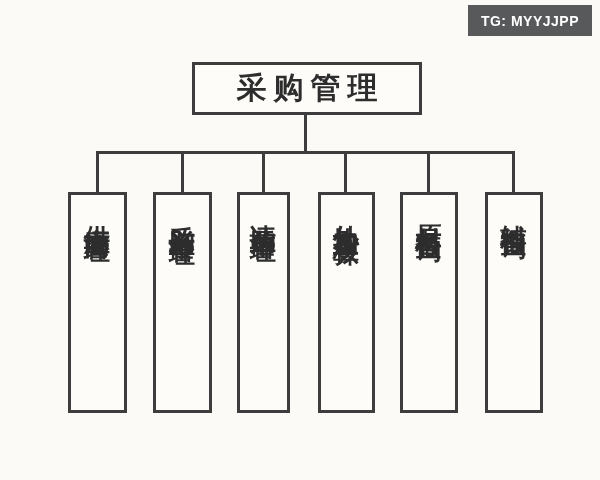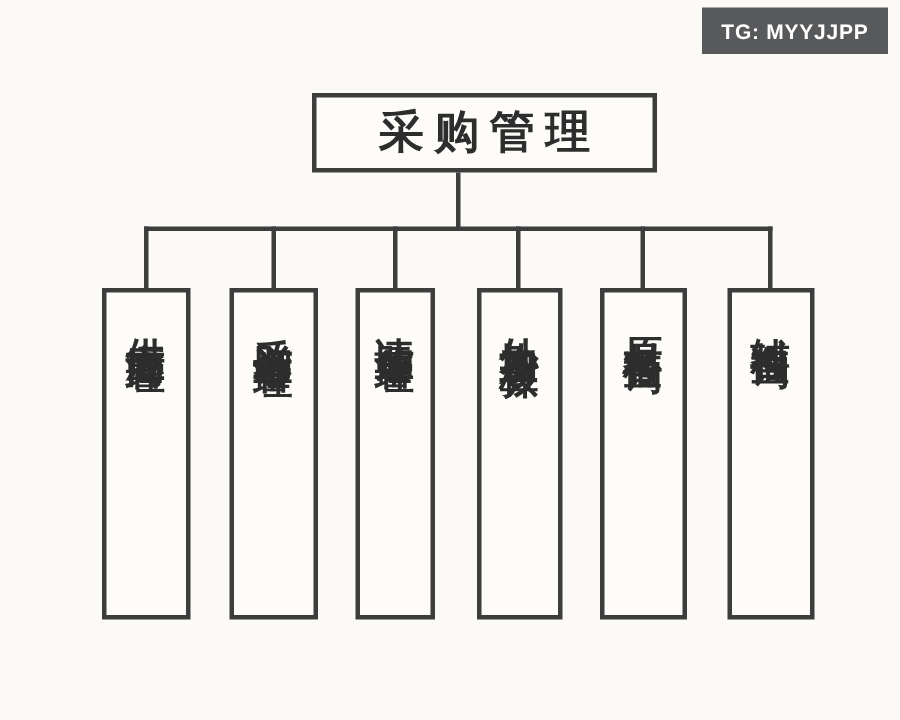--- a/index.html
+++ b/index.html
@@ -48,21 +48,21 @@
     background: var(--badge-bg);
     color: var(--badge-text);
     font-size: 14px;
     font-weight: 700;
     display: flex;
     align-items: center;
     justify-content: center;
   }
   .root-box {
     position: absolute;
-    left: 208px;
+    left: 192px;
     top: 62px;
     width: 230px;
     height: 53px;
     background: var(--box-bg);
     border: 3px solid var(--line-color);
     color: var(--text-color);
     font-size: 30px;
     font-weight: 700;
     letter-spacing: 7px;
     text-indent: 7px;

